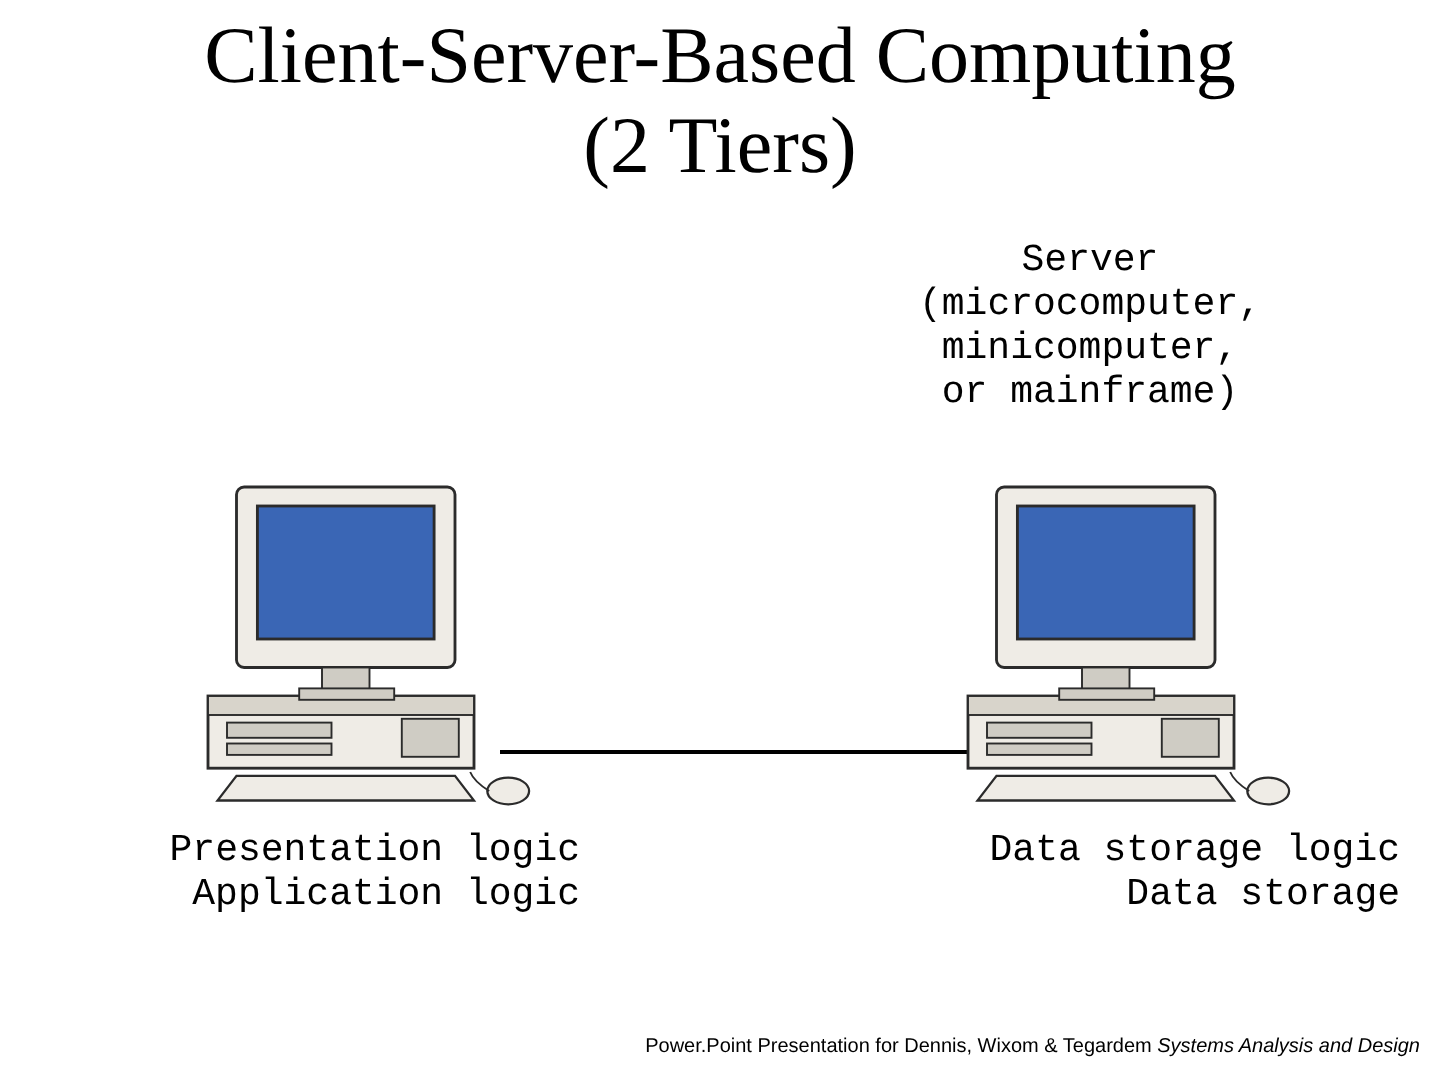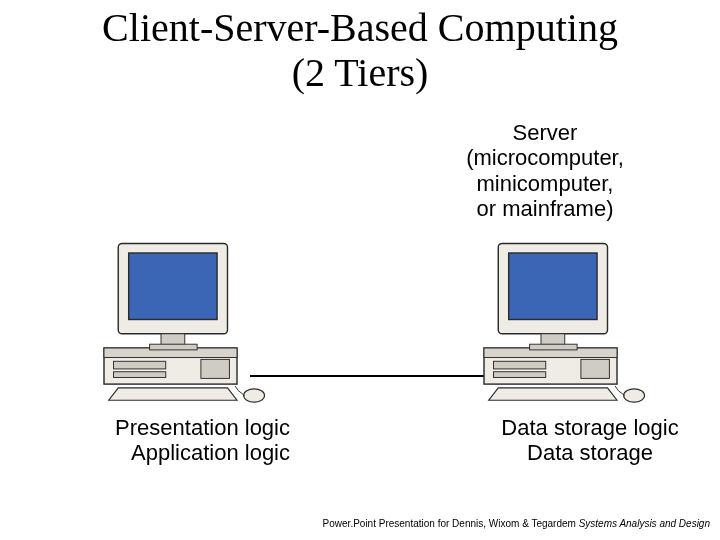--- a/index.html
+++ b/index.html
@@ -29,30 +29,30 @@
   }
   .diagram-area {
     position: absolute;
     top: 115px;
     left: 50px;
     width: 620px;
     height: 370px;
   }
   .node-label {
     position: absolute;
-    font-family: Liberation Sans, sans-serif;
-    font-size: 22px;
+    font-family: Liberation Mono, monospace;
+    font-size: 19px;
     line-height: 1.15;
     white-space: pre-line;
     text-align: center;
   }
   .client-label  { top: 45px;  left: 20px;  width: 200px; }
   .server-label  { top: 5px;   left: 375px; width: 240px; }
   .client-caption { top: 300px; left: 20px;  width: 220px; text-align: right; }
-  .server-caption { top: 300px; left: 430px; width: 220px; text-align: center; }
+  .server-caption { top: 300px; left: 430px; width: 220px; text-align: right; }
 
   .connection {
     position: absolute;
     top: 260px;
     left: 200px;
     width: 235px;
     height: 2px;
     background: #000;
   }
 

